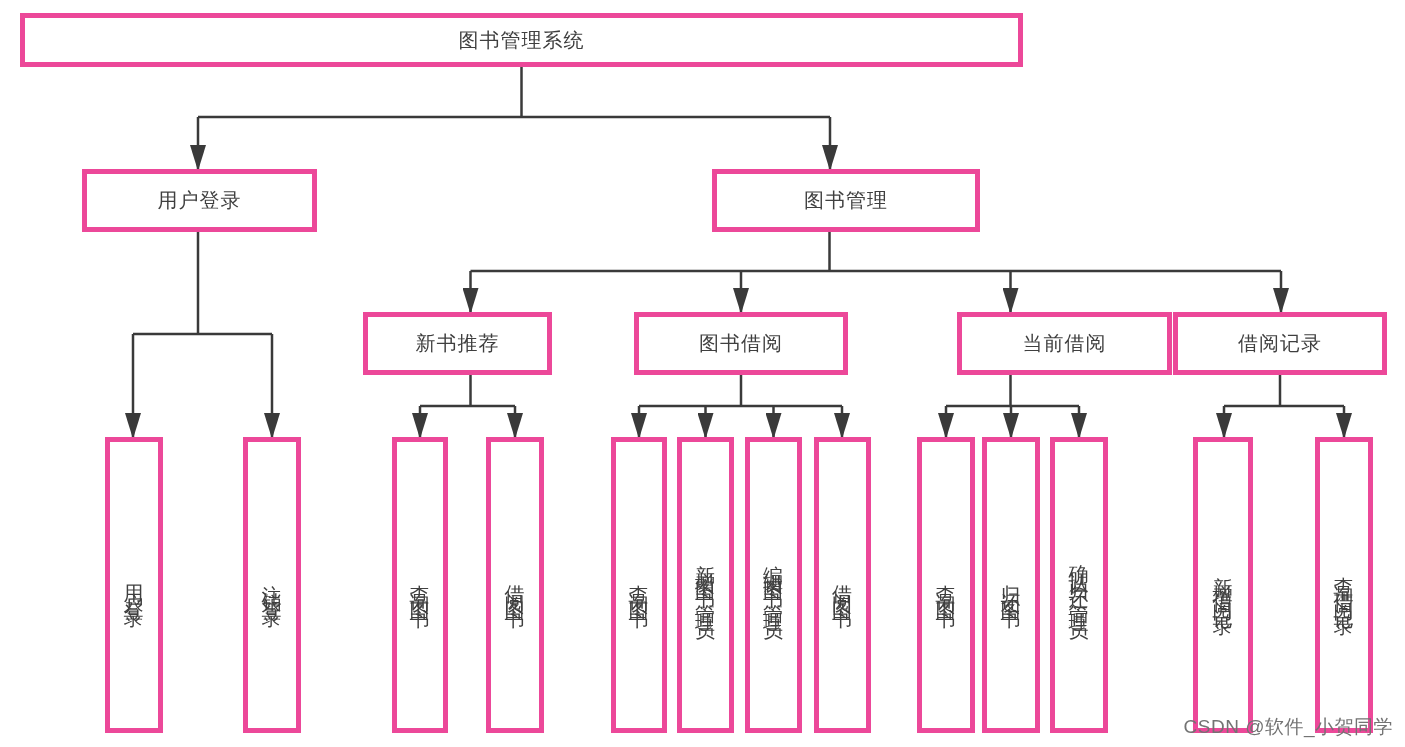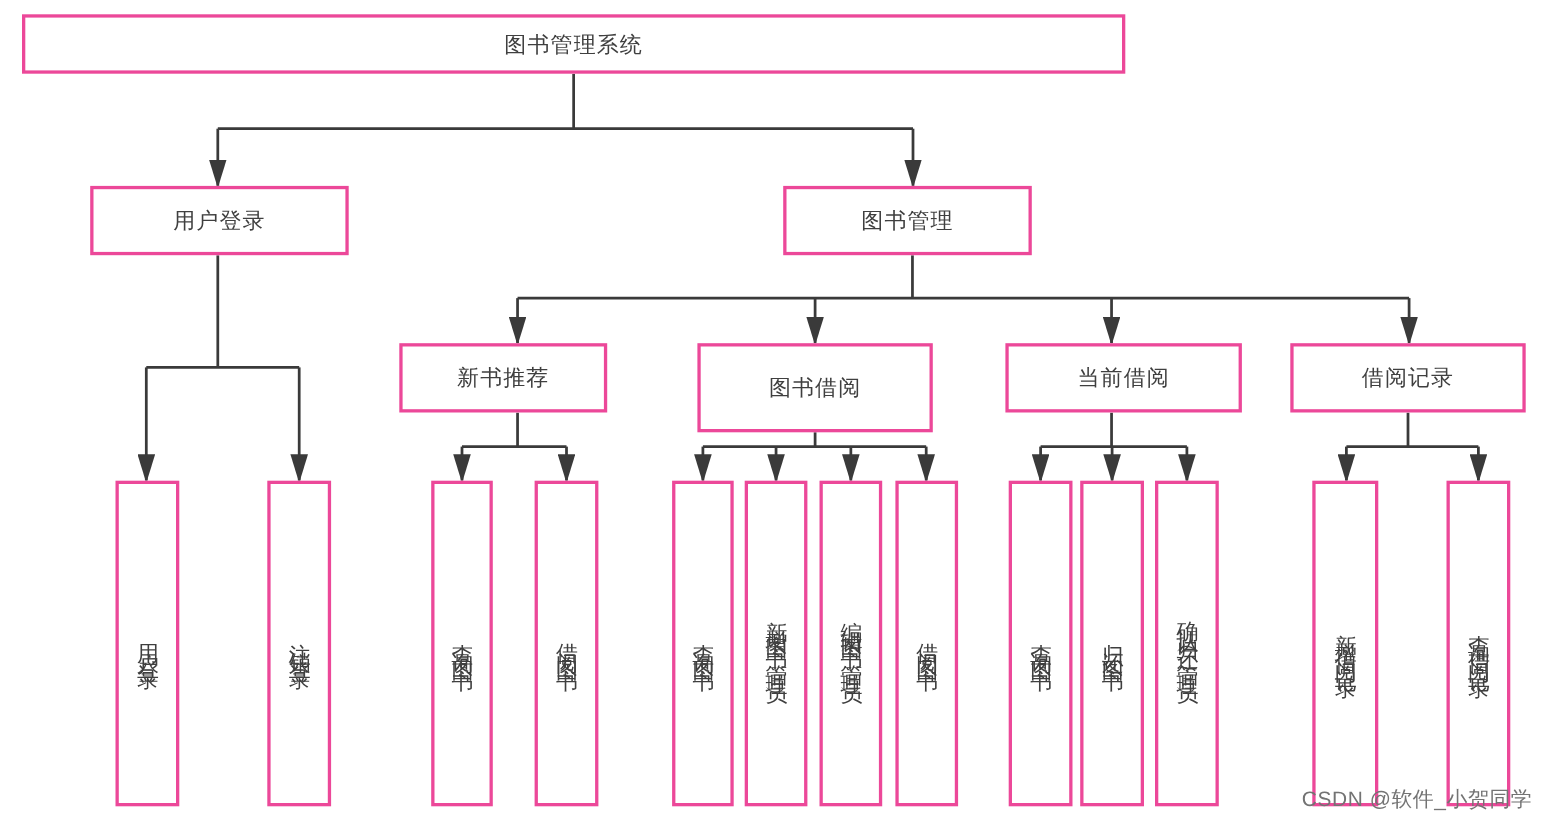--- a/index.html
+++ b/index.html
@@ -5,44 +5,44 @@
   * { margin:0; padding:0; box-sizing:border-box; }
   html,body { width:1405px; height:747px; background:#fff; }
   .canvas {
     position:relative; width:1405px; height:747px; overflow:hidden;
     background:#fff;
     font-family:"Liberation Sans", sans-serif;
     color:#3f3f3f;
   }
   svg.connectors { position:absolute; left:0; top:0; width:1405px; height:747px; }
   .node {
-    position:absolute; background:#fff; border:3px solid #ec4899;
+    position:absolute; background:#fff; border:5px solid #ec4899;
     display:flex; align-items:center; justify-content:center;
     text-align:center;
   }
   .node.h span {
     font-size:20px; letter-spacing:1px; white-space:nowrap;
     display:block;
   }
   .node.v span {
     writing-mode:vertical-rl; text-orientation:mixed;
     font-size:20px; letter-spacing:8px; line-height:1;
   }
   .watermark {
     position:absolute; right:12px; bottom:7px;
     font-size:19px; color:#737373; letter-spacing:0.5px;
     z-index:6; white-space:nowrap;
   }
   
   .nd-root  { left:20px;  top:13px;  width:1003px; height:54px; }
   .nd-login { left:82px;  top:169px; width:235px;  height:63px; }
-  .nd-mgmt  { left:712px; top:169px; width:226px;  height:63px; }
+  .nd-mgmt  { left:712px; top:169px; width:268px;  height:63px; }
   .nd-sec0  { left:363px; top:312px; width:189px;  height:63px; }
-  .nd-sec1  { left:634px; top:312px; width:214px;  height:81px; }
-  .nd-sec2  { left:914px; top:312px; width:215px;  height:63px; }
+  .nd-sec1  { left:634px; top:312px; width:214px;  height:63px; }
+  .nd-sec2  { left:957px; top:312px; width:215px;  height:63px; }
   .nd-sec3  { left:1173px;top:312px; width:214px;  height:63px; }
   .nd-u1 { left:105px;  top:437px; width:58px; height:296px; }
   .nd-u2 { left:243px;  top:437px; width:58px; height:296px; }
   .nd-n1 { left:392px;  top:437px; width:56px; height:296px; }
   .nd-n2 { left:486px;  top:437px; width:58px; height:296px; }
   .nd-b1 { left:611px;  top:437px; width:56px; height:296px; }
   .nd-b2 { left:677px;  top:437px; width:57px; height:296px; }
   .nd-b3 { left:745px;  top:437px; width:57px; height:296px; }
   .nd-b4 { left:814px;  top:437px; width:57px; height:296px; }
   .nd-c1 { left:917px;  top:437px; width:58px; height:296px; }

